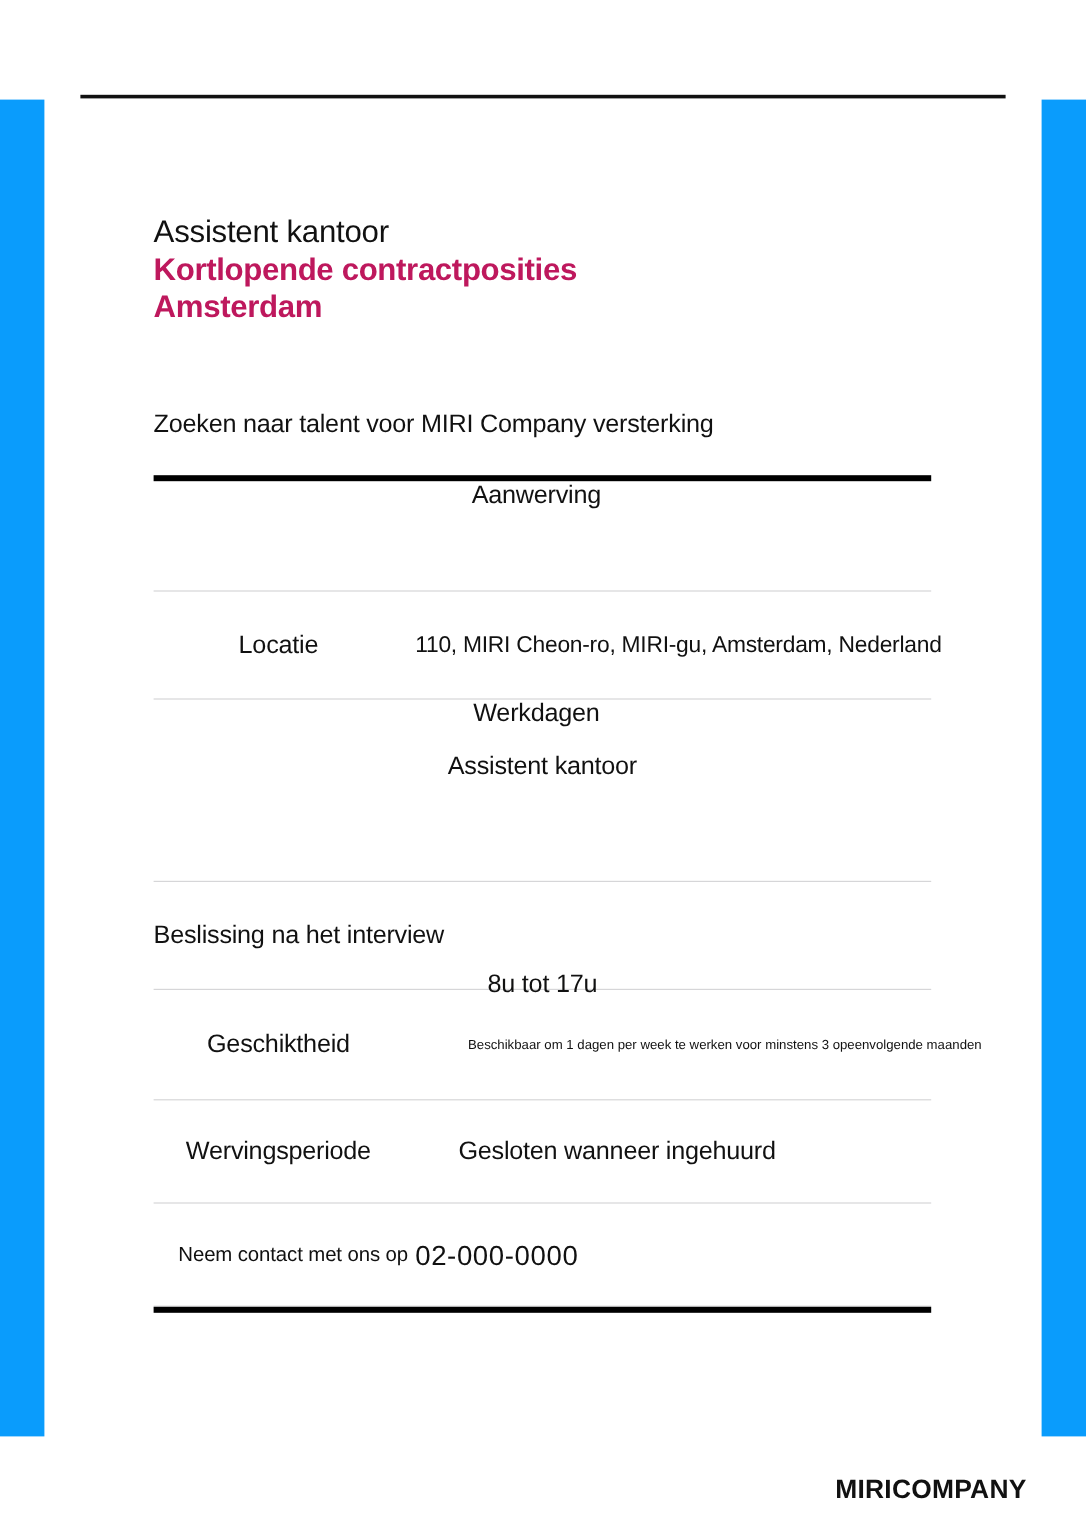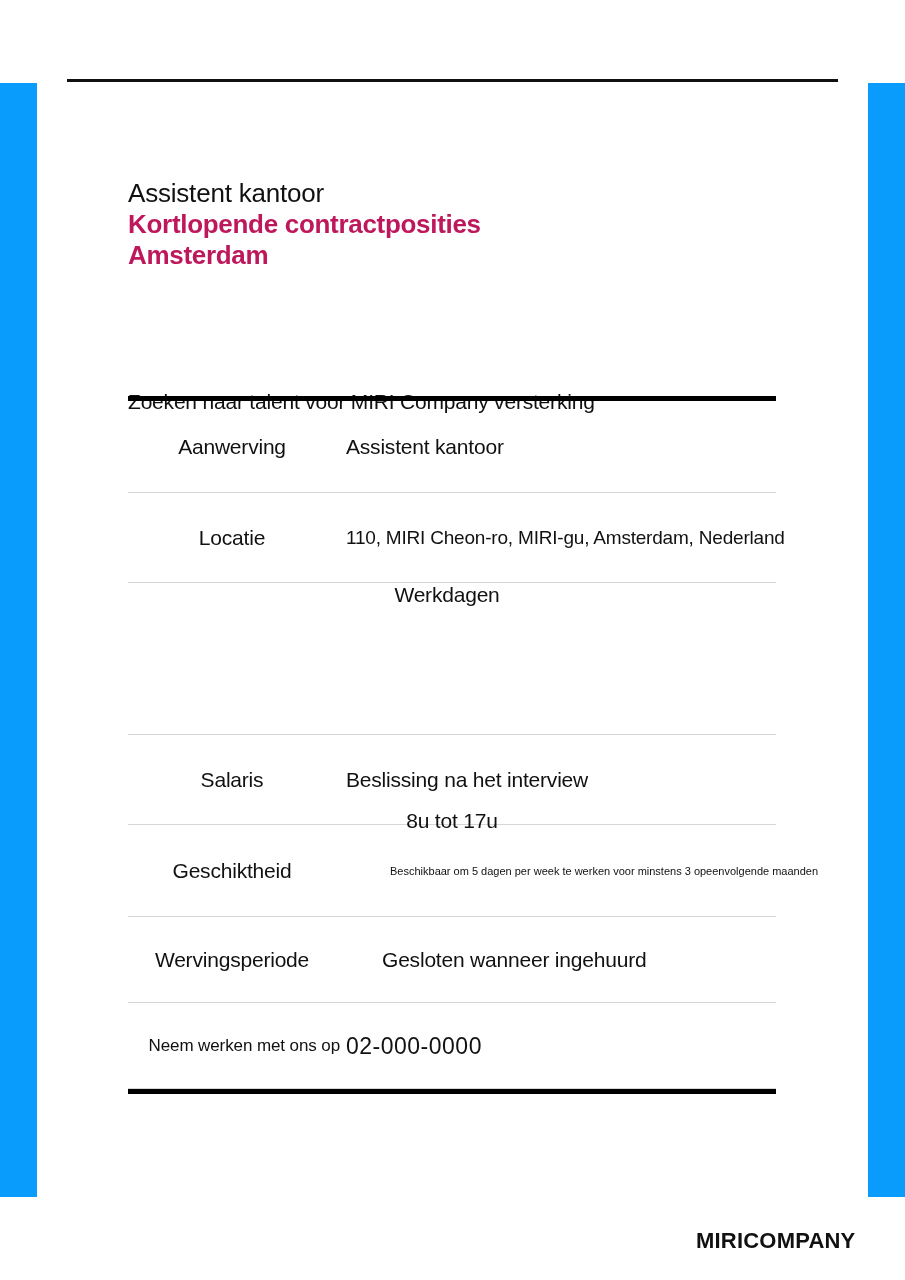--- a/index.html
+++ b/index.html
@@ -74,21 +74,20 @@
 
   .subtitle {
     position: absolute;
     left: 128px;
     top: 342px;
     font-size: 21px;
     font-weight: 400;
     letter-spacing: -0.2px;
     color: #111111;
     white-space: nowrap;
-    margin-top: 48px;
   }
 
   
   .info-table {
     position: absolute;
     left: 128px;
     top: 396px;
     width: 648px;
   }
   .rule-thick-top {
@@ -125,21 +124,21 @@
     flex: 1 1 auto;
     font-size: 21px;
     font-weight: 400;
     letter-spacing: -0.2px;
     color: #111111;
     line-height: 40px;
   }
   .row .value .line { display: block; white-space: nowrap; }
 
   
-  .row-aanwerving   { height: 92px; }
+  .row-aanwerving   { height: 92px; flex-direction: column; }
   .row-locatie      { height: 90px; }
   .row-werkdagen    { height: 152px; flex-direction: column; }
   .row-salaris      { height: 90px; }
   .row-geschiktheid { height: 92px; gap: 44px; }
   .row-aanmelden    { height: 90px; }
   .row-wervingsperiode { height: 86px; gap: 36px; }
   .row-contact      { height: 86px; }
 
   .row-locatie .value { font-size: 19px; }
   .row-geschiktheid .value { font-size: 11px; line-height: 16px; letter-spacing: 0; }
@@ -195,43 +194,42 @@
     </div>
 
     <div class="row row-werkdagen">
       <div class="label">Werkdagen</div>
       <div class="value">
         <span class="line">8u tot 17u</span>
       </div>
     </div>
 
     <div class="row row-salaris">
-      <div class="label">Salaris</div>
       <div class="value">
         <span class="line">Beslissing na het interview</span>
       </div>
     </div>
 
     <div class="row row-geschiktheid">
       <div class="label">Geschiktheid</div>
       <div class="value">
-        <span class="line">Beschikbaar om 5 dagen per week te werken voor minstens 3 opeenvolgende maanden</span>
+        <span class="line">Beschikbaar om 1 dagen per week te werken voor minstens 3 opeenvolgende maanden</span>
       </div>
     </div>
 
 
     <div class="row row-wervingsperiode">
       <div class="label">Wervingsperiode</div>
       <div class="value">
         <span class="line">Gesloten wanneer ingehuurd</span>
       </div>
     </div>
 
     <div class="row row-contact">
-      <div class="label">Neem werken met ons op</div>
+      <div class="label">Neem contact met ons op</div>
       <div class="value">
         <span class="line">02-000-0000</span>
       </div>
     </div>
 
     <div class="rule-thick-bottom"></div>
   </div>
 
   <div class="brand">MIRICOMPANY</div>
 

